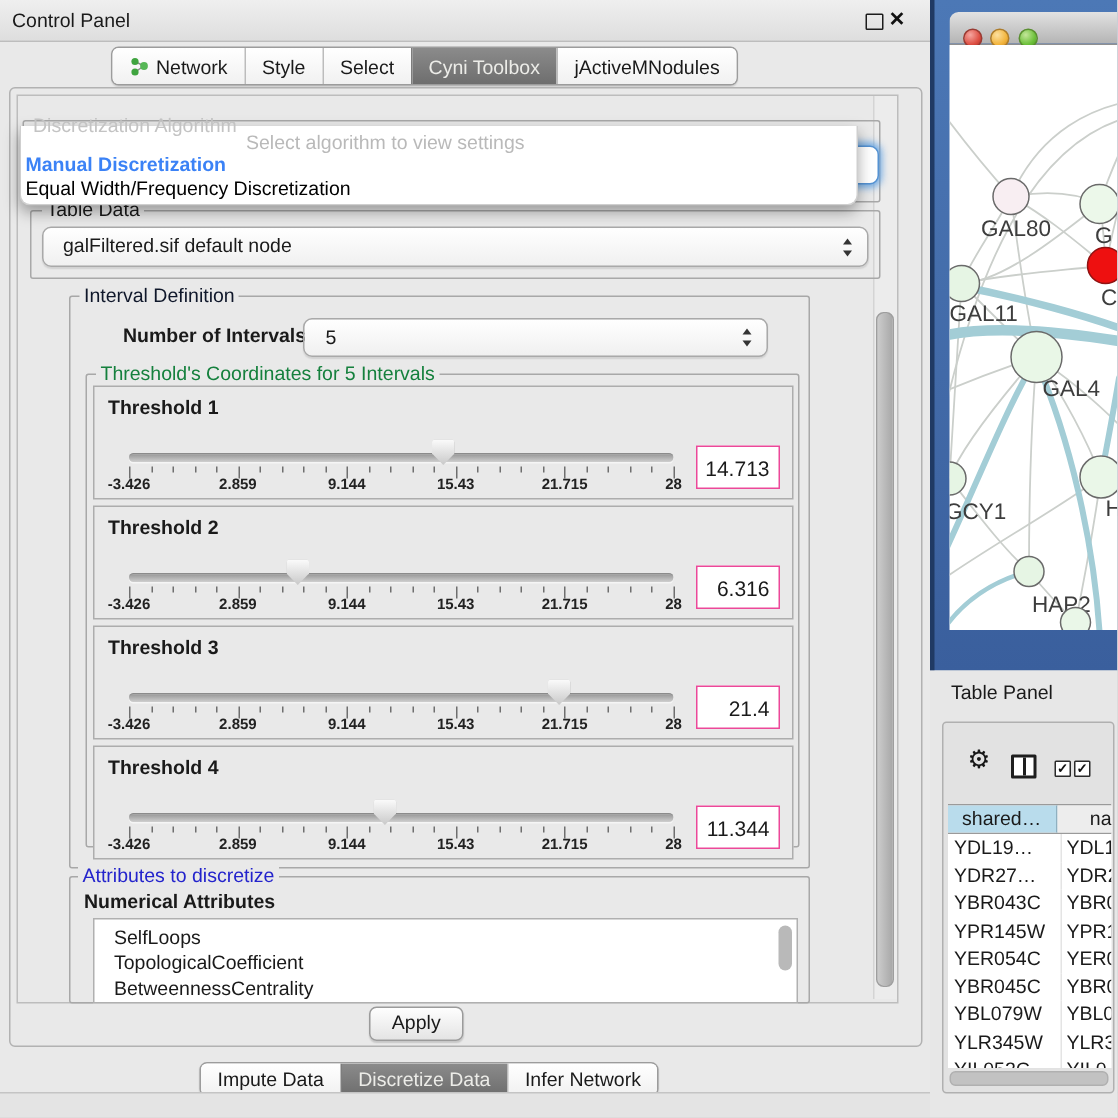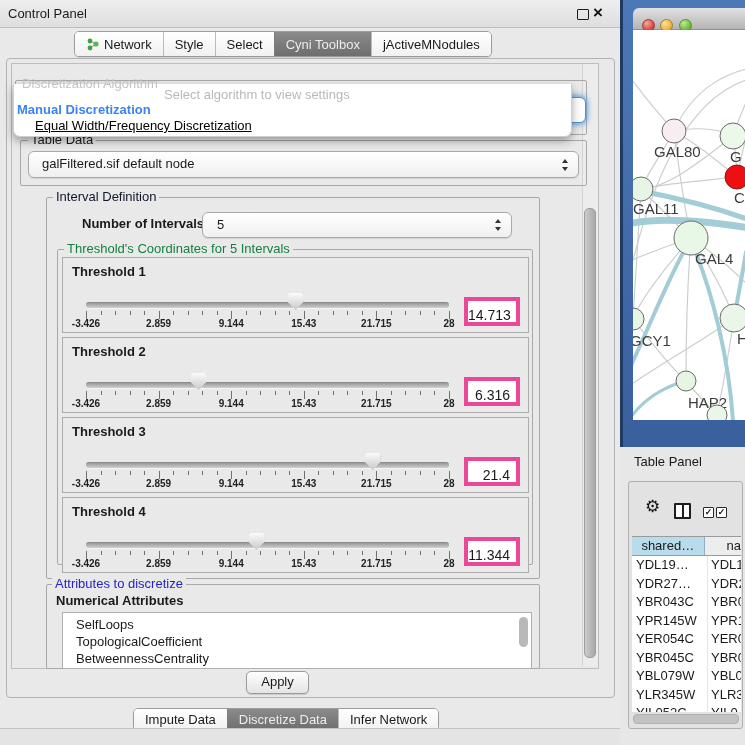--- a/index.html
+++ b/index.html
@@ -55,21 +55,21 @@
   .track{position:absolute;left:23px;top:44px;width:363px;height:5px;border-radius:3px;
          background:linear-gradient(#9a9a9a,#cfcfcf);border-top:1px solid #8b8b8b;box-shadow:0 1px 0 #f5f5f5;}
   .thumb{position:absolute;top:35px;width:15px;height:17px;
          background:linear-gradient(#fbfbfb,#c9c9c9);
          clip-path:polygon(8% 0,92% 0,100% 10%,100% 55%,50% 100%,0 55%,0 10%);
          filter:drop-shadow(0 0 1px #7a7a7a);}
   .ticks{position:absolute;left:23px;top:53px;width:363px;height:8px;}
   .tick{position:absolute;top:0;width:1px;background:#6f6f6f;}
   .tlabels{position:absolute;left:23px;top:60px;width:363px;height:12px;font-size:10px;font-weight:bold;color:#222;}
   .tlab{position:absolute;transform:translateX(-50%);white-space:nowrap;}
-  .val{position:absolute;left:401px;top:39px;width:56px;height:29px;background:#fff;border:4px solid #ec4899;
+  .val{position:absolute;left:401px;top:39px;width:56px;height:29px;background:#fff;border:1px solid #ec4899;
        font-size:14px;line-height:29px;text-align:right;padding-right:6px;box-sizing:border-box;}
 
   
   .attr-list{left:62px;top:612px;width:468px;height:55px;background:#fff;border:1px solid #b0b0b0;overflow:hidden;}
   .attr-item{position:absolute;left:13px;height:17px;line-height:17px;}
   .list-thumb{position:absolute;right:3px;top:4px;width:9px;height:30px;border-radius:4.5px;background:#b9b9b9;}
 
   .apply{left:246px;top:671px;width:61px;height:21px;border:1px solid #9b9b9b;border-radius:5px;
          background:linear-gradient(#fefefe,#e4e4e4);text-align:center;line-height:20px;box-shadow:0 1px 1px rgba(0,0,0,.15);}
 
@@ -141,21 +141,21 @@
   <div class="abs main-panel"></div>
   <div class="abs scrollpane"></div>
   <div class="abs vtrack"></div>
   <div class="abs vthumb"></div>
 
   <div class="abs group" style="left:15px;top:80px;width:570px;height:53px;"></div>
   <div class="abs focus-combo"></div>
   <div class="abs popup">
     <div class="abs" style="left:150px;top:3px;color:#b9b9b9;">Select algorithm to view settings</div>
     <div class="abs bold" style="left:3px;top:18px;color:#3b82f6;">Manual Discretization</div>
-    <div class="abs" style="left:21px;top:34px;color:#000;text-decoration:underline;">Equal Width/Frequency Discretization</div>
+    <div class="abs" style="left:3px;top:34px;color:#000;">Equal Width/Frequency Discretization</div>
   </div>
   <div class="abs ghost-title">Discretization Algorithm</div>
 
   <div class="abs group" style="left:20px;top:140px;width:565px;height:44px;"></div>
   <div class="abs gtitle" style="left:28px;top:133px;">Table Data</div>
   <div class="abs combo" style="left:28px;top:151px;width:549px;height:25px;">
     <span class="cv">galFiltered.sif default node</span>
     <span class="arrows"></span>
   </div>
 

